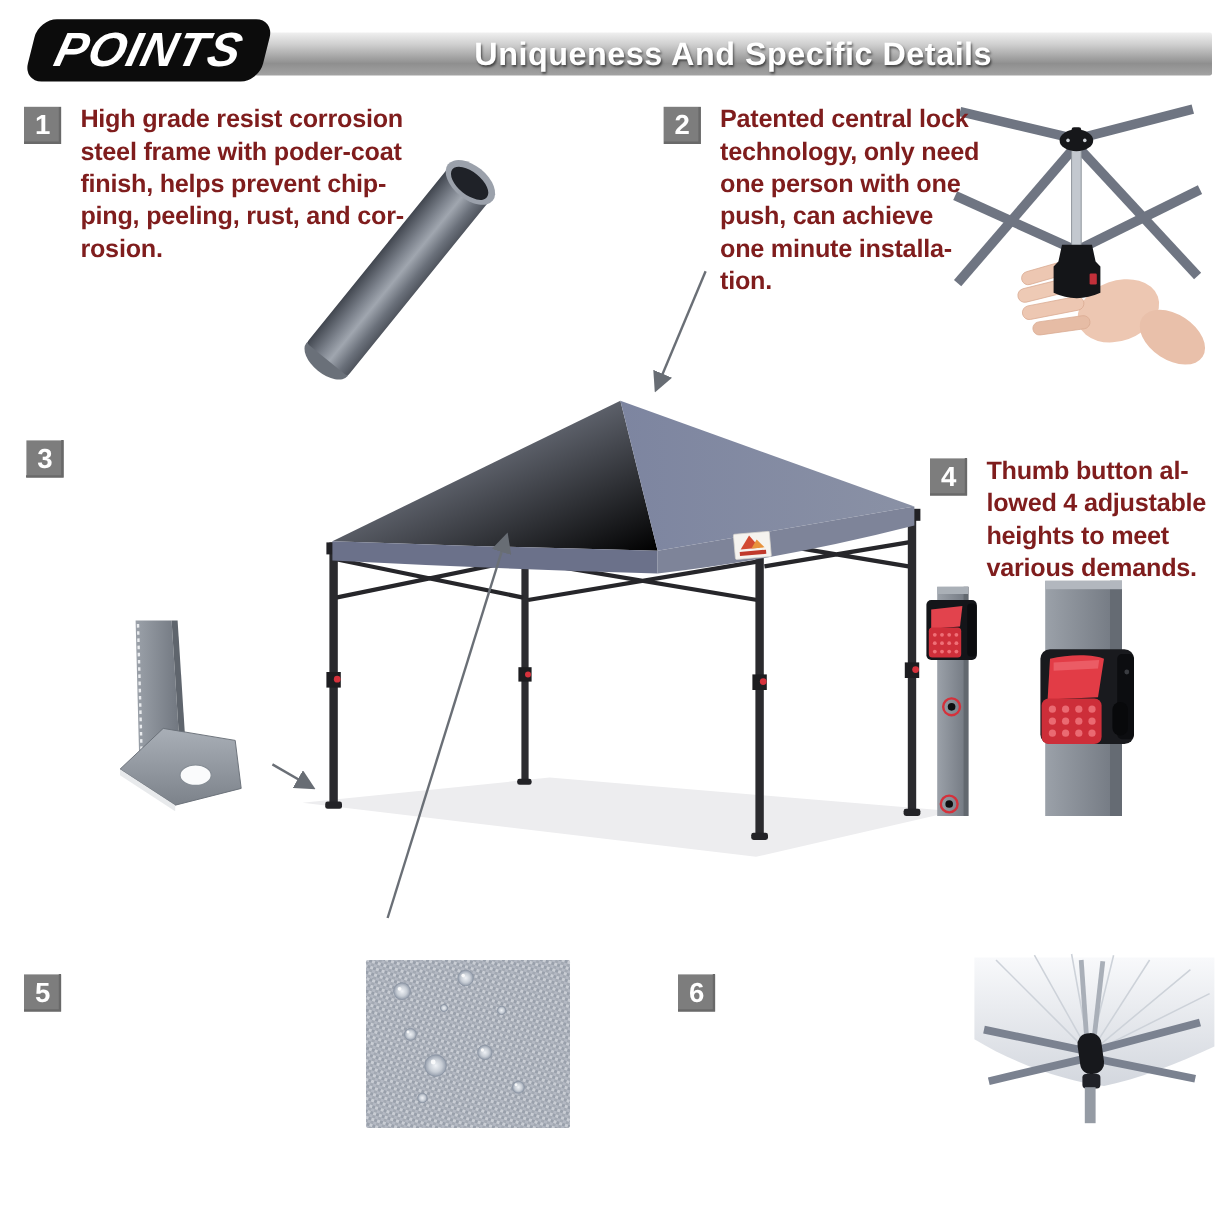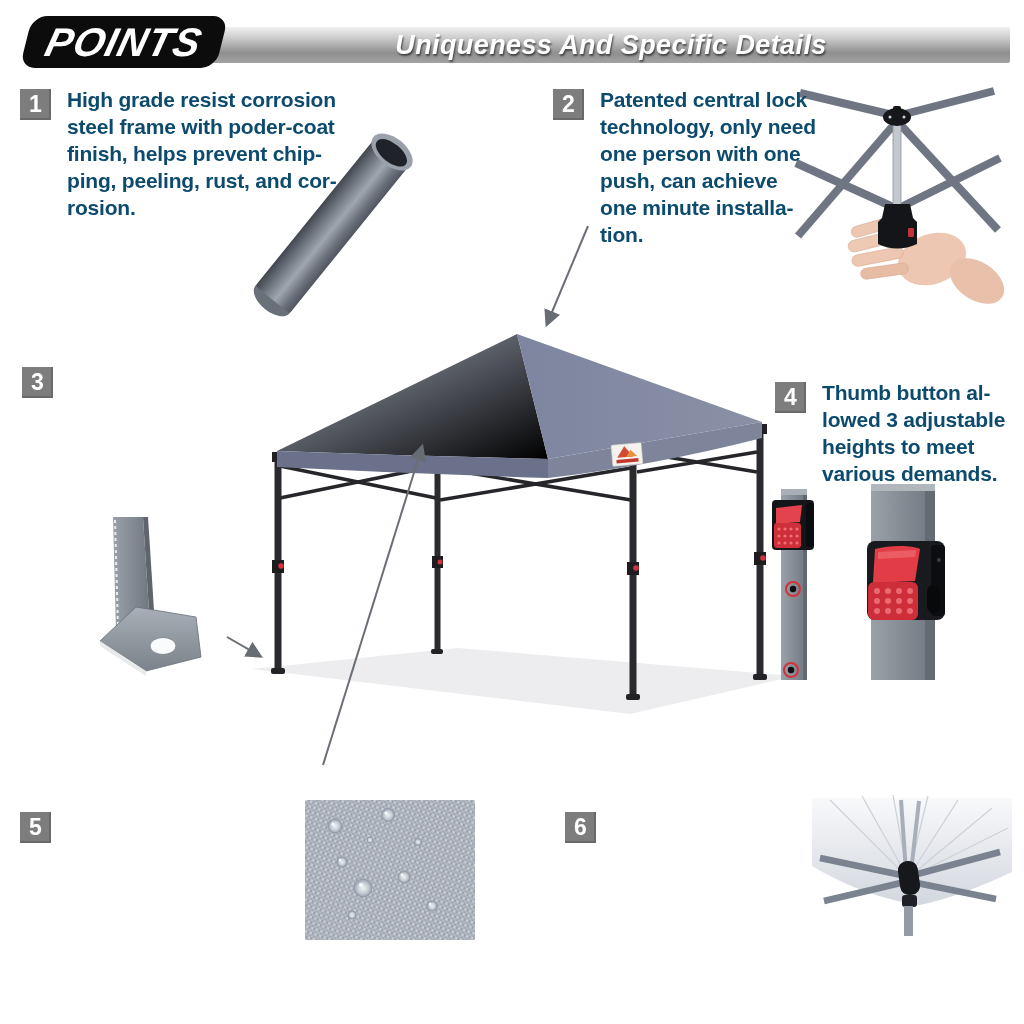--- a/index.html
+++ b/index.html
@@ -4,34 +4,34 @@
 <style>
   html,body { margin:0; padding:0; background:#ffffff; }
   body { width:1024px; height:1024px; position:relative; overflow:hidden;
          font-family:"Liberation Sans", sans-serif; }
   .page { position:relative; width:1024px; height:1024px; }
 
   
   .hdr-bar { position:absolute; left:212px; top:27px; width:798px; height:36px;
     background:linear-gradient(to bottom,#f0f0f0 0%,#cfcfcf 28%,#8f8f8f 72%,#a3a3a3 100%);
     border-radius:2px; z-index:2; display:flex; align-items:center; justify-content:center; }
-  .hdr-sub { color:#ffffff; font-weight:bold; font-style:italic; font-size:27px;
+  .hdr-sub { color:#ffffff; font-weight:bold; font-size:27px;
     letter-spacing:.4px; text-shadow:1px 2px 2px rgba(0,0,0,.55);text-align:center; }
   .hdr-tab { position:absolute; left:26px; top:16px; width:196px; height:52px;
     background:#0c0c0c; border-radius:15px; transform:skewX(-14deg); z-index:3;
     display:flex; align-items:center; justify-content:center; }
   .hdr-points { color:#ffffff; font-style:italic; font-weight:bold; font-size:40px;
     letter-spacing:1px; }
 
   
   .feature { position:absolute; display:flex; gap:16px; z-index:2; align-items:flex-start; }
   .badge { width:31px; height:31px; background:#7d7d7d; color:#fff; font-weight:bold;
     font-size:23px; display:flex; align-items:center; justify-content:center;
     box-shadow:inset -2px -2px 0 #696969; flex:none; margin-top:3px; }
-  .ftext { font-weight:bold; font-size:21px; line-height:27px; color:#0c4a6e;
+  .ftext { font-weight:bold; font-size:21px; line-height:27px; color:#7f1d1d;
     white-space:pre-line; letter-spacing:-0.2px; }
 
   .art { position:absolute; left:0; top:0; z-index:1; }
 </style>
 </head>
 <body>
 
 <div class="page">
 
   <div class="hdr-bar">
@@ -57,21 +57,21 @@
 push, can achieve
 one minute installa-
 tion.</div>
   </div>
   <div class="feature" style="left:22px;top:364px;">
     <div class="badge">3</div>
   </div>
   <div class="feature" style="left:775px;top:379px;">
     <div class="badge">4</div>
     <div class="ftext">Thumb button al-
-lowed 3 adjustable
+lowed 4 adjustable
 heights to meet
 various demands.</div>
   </div>
   <div class="feature" style="left:20px;top:809px;">
     <div class="badge">5</div>
   </div>
   <div class="feature" style="left:565px;top:809px;">
     <div class="badge">6</div>
   </div>
 

